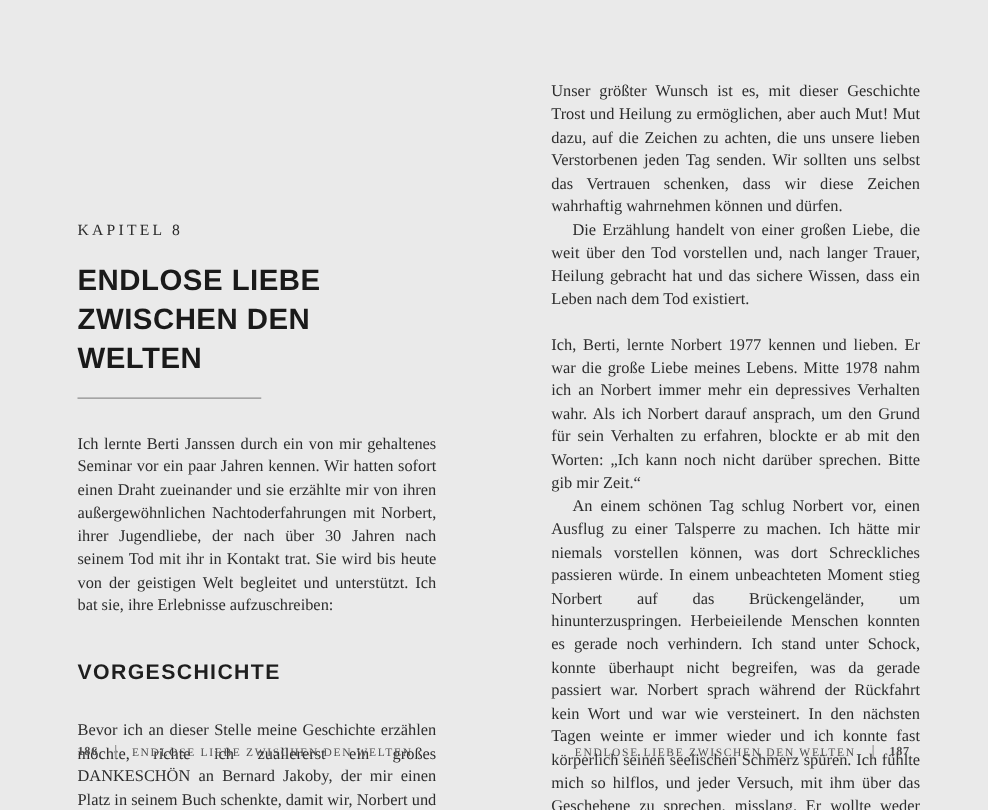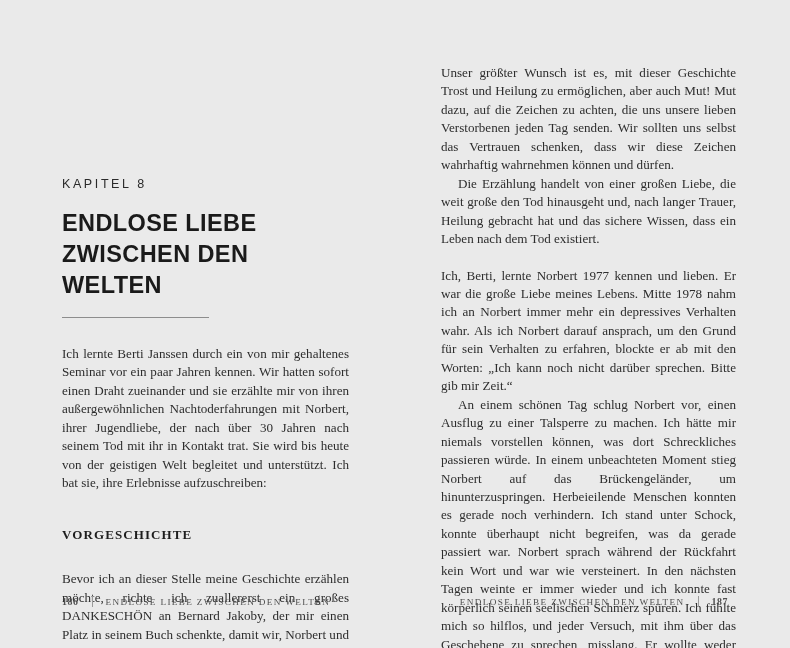--- a/index.html
+++ b/index.html
@@ -31,21 +31,21 @@
 
   
   .page-left .content {
     position: absolute;
     left: 62px;
     top: 0;
     width: 287px;
   }
 
   .chapter-label {
-    font-family: Liberation Sans, sans-serif;
+    font-family: Liberation Serif, serif;
     font-size: 12.5px;
     letter-spacing: 2.6px;
     color: #2a2a2a;
     margin-top: 177px;
     text-transform: uppercase;
     white-space: nowrap;
   }
 
   .chapter-title {
     font-family: "Liberation Sans", sans-serif;
@@ -59,23 +59,23 @@
   }
 
   .title-rule {
     width: 147px;
     height: 1px;
     background: #8d8d8d;
     margin-top: 9px;
   }
 
   .section-heading {
-    font-family: Liberation Serif, serif;
+    font-family: Liberation Sans, sans-serif;
     font-weight: bold;
-    font-size: 13px;
+    font-size: 17px;
     letter-spacing: 1.1px;
     color: #1e1e1e;
     margin-top: 35px;
     text-transform: uppercase;
   }
 
   
   .page-right .content {
     position: absolute;
     left: 46px;
@@ -161,21 +161,21 @@
       <span class="footer-sep"></span>
       <span>ENDLOSE LIEBE ZWISCHEN DEN WELTEN</span>
     </div>
   </div>
 
   <div class="page page-right">
     <div class="content">
 
       <p>Unser größter Wunsch ist es, mit dieser Geschichte Trost und Heilung zu ermöglichen, aber auch Mut! Mut dazu, auf die Zeichen zu achten, die uns unsere lieben Verstorbenen jeden Tag senden. Wir sollten uns selbst das Vertrauen schenken, dass wir diese Zeichen wahrhaftig wahrnehmen können und dürfen.</p>
 
-      <p class="indent">Die Erzählung handelt von einer großen Liebe, die weit große den Tod hinausgeht und, nach langer Trauer, Heilung gebracht hat und das sichere Wissen, dass ein Leben nach dem Tod existiert.</p>
+      <p class="indent">Die Erzählung handelt von einer großen Liebe, die weit über den Tod vorstellen und, nach langer Trauer, Heilung gebracht hat und das sichere Wissen, dass ein Leben nach dem Tod existiert.</p>
 
       <div class="block-gap"></div>
 
       <p>Ich, Berti, lernte Norbert 1977 kennen und lieben. Er war die große Liebe meines Lebens. Mitte 1978 nahm ich an Norbert immer mehr ein depressives Verhalten wahr. Als ich Norbert darauf ansprach, um den Grund für sein Verhalten zu erfahren, blockte er ab mit den Worten: „Ich kann noch nicht darüber sprechen. Bitte gib mir Zeit.“</p>
 
       <p class="indent">An einem schönen Tag schlug Norbert vor, einen Ausflug zu einer Talsperre zu machen. Ich hätte mir niemals vorstellen können, was dort Schreckliches passieren würde. In einem unbeachteten Moment stieg Norbert auf das Brückengeländer, um hinunterzuspringen. Herbeieilende Menschen konnten es gerade noch verhindern. Ich stand unter Schock, konnte überhaupt nicht begreifen, was da gerade passiert war. Norbert sprach während der Rückfahrt kein Wort und war wie versteinert. In den nächsten Tagen weinte er immer wieder und ich konnte fast körperlich seinen seelischen Schmerz spüren. Ich fühlte mich so hilflos, und jeder Versuch, mit ihm über das Geschehene zu sprechen, misslang. Er wollte weder über den Grund noch über diesen Suizidversuch sprechen. In einem späteren Brief versprach er mir, dass ich mir keine Sorgen mehr zu machen brauche, denn er würde es nicht nochmal versuchen.</p>
 
     </div>
 
     <div class="footer footer-right">

